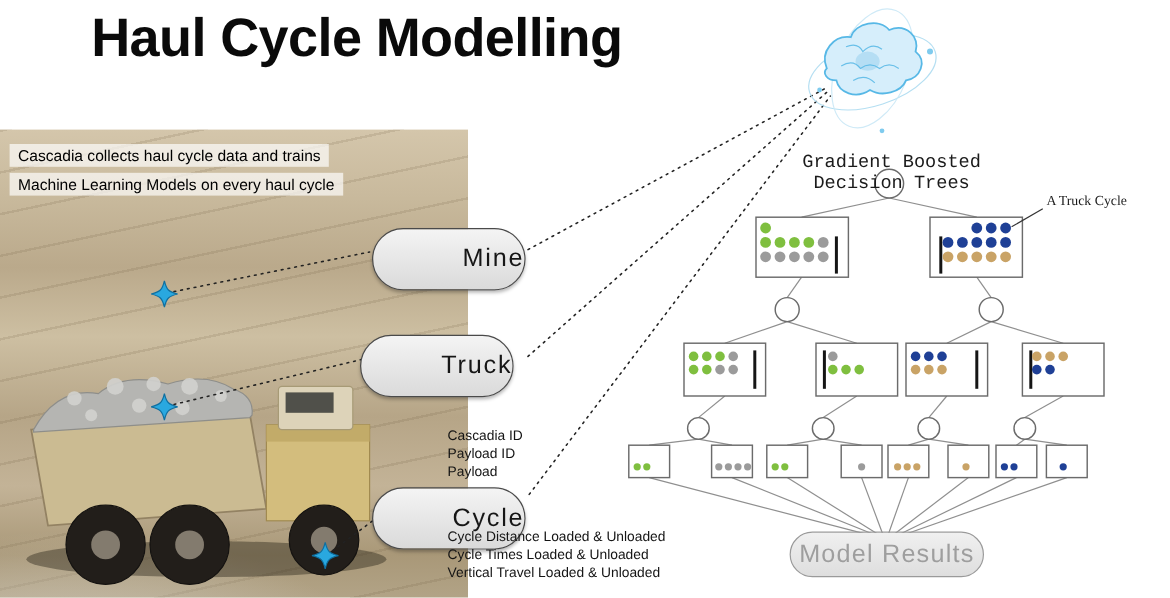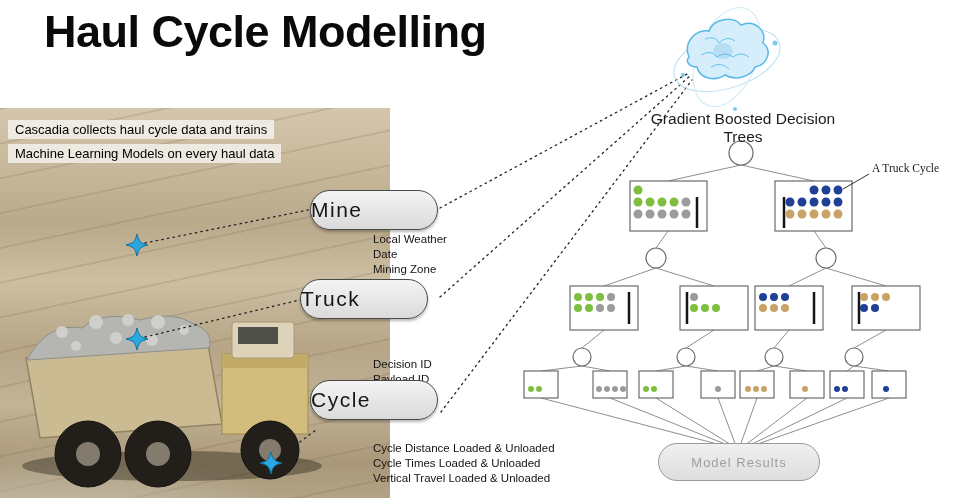--- a/index.html
+++ b/index.html
@@ -1,62 +1,62 @@
 <!DOCTYPE html>
 <html><head>
 <meta charset="utf-8">
 <style>
   * { margin:0; padding:0; box-sizing:border-box; }
   body { width:975px; height:498px; background:#ffffff; overflow:hidden;
          font-family:"Liberation Sans", sans-serif; }
   .canvas { position:relative; width:975px; height:498px; background:#fff; }
 
   
-  .page-title { position:absolute; left:44px; top:6px; font-size:45px; font-weight:800;
+  .page-title { position:absolute; left:76px; top:6px; font-size:45px; font-weight:800;
                 color:#0a0a0a; letter-spacing:-0.5px; }
 
   
   .photo { position:absolute; left:0; top:108px; width:390px; height:479px; overflow:hidden;
     background:
       radial-gradient(420px 210px at 16% 97%, rgba(213,209,199,0.85), rgba(213,209,199,0) 62%),
       repeating-linear-gradient(168deg, rgba(110,92,64,0.16) 0 2px, rgba(255,255,255,0) 2px 34px),
       linear-gradient(180deg,#d4c6ab 0%,#c8b99c 12%,#baa98b 24%,#cdbfa2 36%,#b6a587 50%,#c3b397 62%,#a99878 74%,#b7aa8f 86%,#8f8570 100%);
   }
   .photo-bottom-band { position:absolute; left:0; bottom:0; width:100%; height:16px;
       background:linear-gradient(180deg,#6b6657,#3a382f); }
   .caption { position:absolute; left:8px; top:12px; }
   .caption-line { display:table; background:rgba(255,255,255,0.68); color:#000;
       font-size:13px; font-weight:500; padding:2px 7px; margin-bottom:5px; }
   .truck { position:absolute; left:12px; top:158px; width:330px; height:222px; }
 
   
-  .pill { position:absolute; width:128px; height:40px; border:1.6px solid #4a4a4a;
+  .pill { position:absolute; width:128px; height:52px; border:1.6px solid #4a4a4a;
       border-radius:30px; background:linear-gradient(180deg,#f4f4f4,#dadada);
-      box-shadow:0 2px 3px rgba(0,0,0,0.28); display:flex; align-items:center; justify-content:flex-start; }
+      box-shadow:0 2px 3px rgba(0,0,0,0.28); display:flex; align-items:center; justify-content:flex-end; }
   .pill-label { font-size:21px; letter-spacing:1.5px; color:#161616; }
   #mine-pill  { left:310px; top:190px; }
   #truck-pill { left:300px; top:279px; }
-  #cycle-pill { left:310px; top:380px; }
+  #cycle-pill { left:310px; top:406px; }
 
   .details { position:absolute; font-size:11.5px; line-height:15px; font-weight:500; color:#141414; }
   #mine-details  { left:373px; top:232px; }
   #truck-details { left:373px; top:357px; }
   #cycle-details { left:373px; top:441px; }
 
   
-  .tree-heading { position:absolute; left:638px; top:110px; width:210px; text-align:center;
-      font-family:Liberation Sans, sans-serif; font-size:15.5px; color:#1b1b1b; }
+  .tree-heading { position:absolute; left:638px; top:126px; width:210px; text-align:center;
+      font-family:Liberation Mono, monospace; font-size:15.5px; color:#1b1b1b; }
   .haul-cycle-annotation { position:absolute; left:872px; top:162px;
       font-family:"Liberation Serif", serif; font-size:11.5px; color:#1b1b1b; }
 
   .result-pill { position:absolute; left:658px; top:443px; width:162px; height:38px;
       border:1.5px solid #9a9a9a; border-radius:22px;
       background:linear-gradient(180deg,#f0f0f0,#dedede);
       display:flex; align-items:center; justify-content:center; }
-  .result-label { font-size:13px; letter-spacing:1px; color:#9e9e9e; }
+  .result-label { font-size:21px; letter-spacing:1px; color:#9e9e9e; }
 
   .overlay-svg { position:absolute; left:0; top:0; width:975px; height:498px; pointer-events:none; }
 </style>
 </head>
 <body>
 
 <div class="canvas">
 
   <div class="photo">
     <svg class="truck" viewBox="0 0 330 222">
@@ -83,21 +83,21 @@
           <circle cx="258" cy="184" r="29"></circle>
       </g>
       <g fill="#837b6e">
         <circle cx="76" cy="188" r="12"></circle>
           <circle cx="146" cy="188" r="12"></circle>
           <circle cx="258" cy="184" r="11"></circle>
       </g>
     </svg>
     <div class="caption">
       <div class="caption-line">Cascadia collects haul cycle data and trains</div>
-      <div class="caption-line">Machine Learning Models on every haul data</div>
+      <div class="caption-line">Machine Learning Models on every haul cycle</div>
     </div>
     <div class="photo-bottom-band"></div>
   </div>
 
   <svg class="overlay-svg">
 
     <g stroke="#222" stroke-width="1.3" stroke-dasharray="1.5 4.2" stroke-linecap="round" fill="none">
       <path d="M145,243 L308,210"></path>
       <path d="M145,337 L308,298"></path>
       <path d="M277,459 L316,430"></path>
@@ -286,31 +286,26 @@
 
       <path d="M869,174 L843,189" stroke="#333" stroke-width="1" fill="none"></path>
     </g>
   </svg>
 
   <h1 class="page-title">Haul Cycle Modelling</h1>
 
   <div class="pill" id="mine-pill">
     <span class="pill-label">Mine</span>
   </div>
-  <div class="details" id="mine-details">
-    <div>Local Weather</div>
-    <div>Date</div>
-    <div>Mining Zone</div>
-  </div>
 
   <div class="pill" id="truck-pill">
     <span class="pill-label">Truck</span>
   </div>
   <div class="details" id="truck-details">
-    <div>Decision ID</div>
+    <div>Cascadia ID</div>
     <div>Payload ID</div>
     <div>Payload</div>
   </div>
 
   <div class="pill" id="cycle-pill">
     <span class="pill-label">Cycle</span>
   </div>
   <div class="details" id="cycle-details">
     <div>Cycle Distance Loaded &amp; Unloaded</div>
     <div>Cycle Times Loaded &amp; Unloaded</div>

